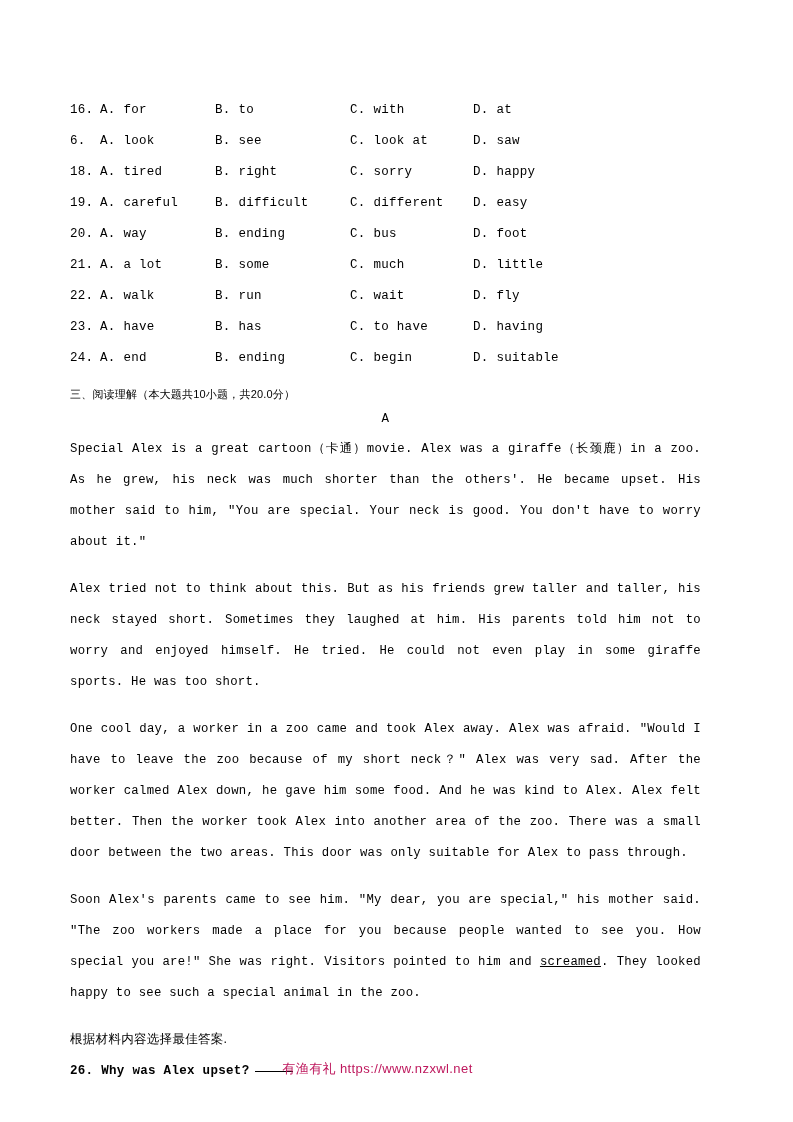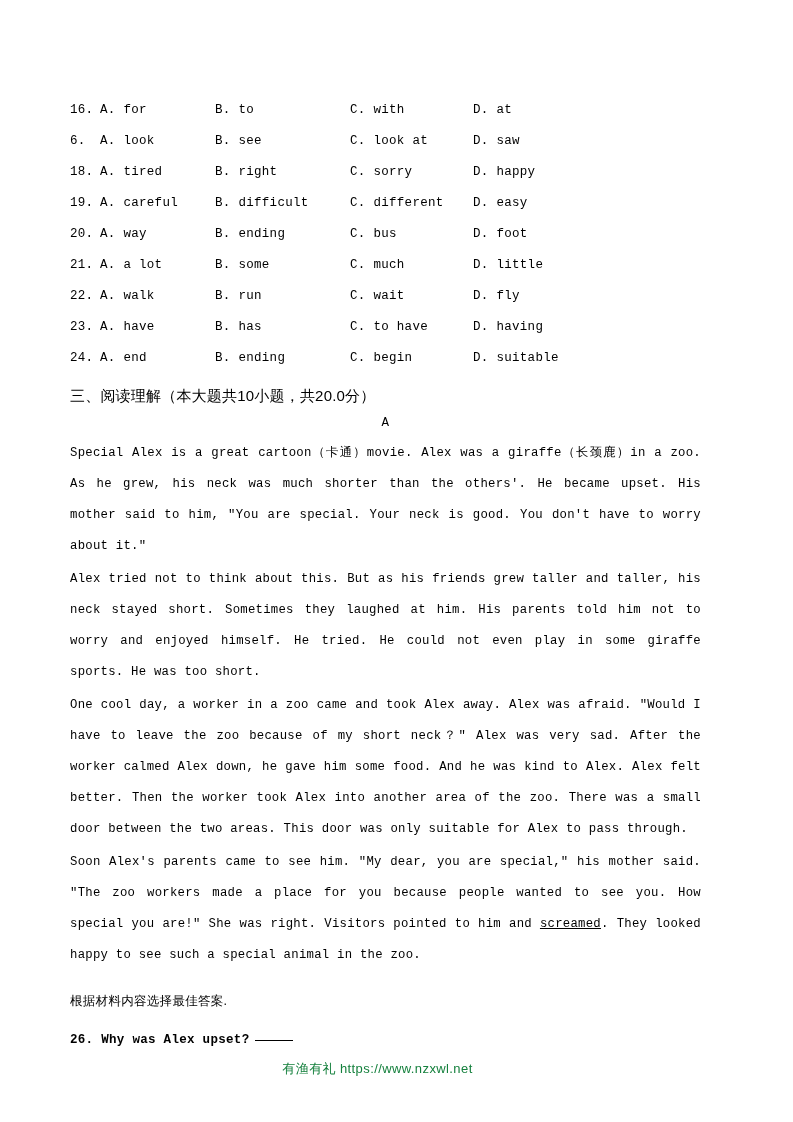--- a/index.html
+++ b/index.html
@@ -45,21 +45,21 @@
     flex: 0 0 auto;
   }
   .mc-opt.a { width: 115px; }
   .mc-opt.b { width: 135px; }
   .mc-opt.c { width: 123px; }
   .mc-opt.d { width: auto; }
 
   
   .section-heading {
     font-family: "Liberation Sans", sans-serif;
-    font-size: 15px;
+    font-size: 11px;
     margin-top: 13px;
     margin-bottom: 8px;
     letter-spacing: 0.2px;
   }
   .passage-label {
     text-align: center;
     font-size: 12.5px;
     margin-top: 10px;
     margin-bottom: 8px;
     letter-spacing: 0.3px;
@@ -68,32 +68,32 @@
   
   .para {
     font-size: 12.3px;
     line-height: 31px;
     text-align: justify;
     text-justify: inter-word;
     letter-spacing: 0.25px;
     margin: 0 0 0 0;
   }
   .para + .para {
-    margin-top: 2px;
+    margin-top: 16px;
   }
   .underline {
     text-decoration: underline;
   }
 
   
   .cn-line {
     font-family: "Liberation Sans", sans-serif;
     font-size: 12.5px;
     margin-top: 22px;
-    margin-bottom: 15px;
+    margin-bottom: 8px;
     letter-spacing: 0.3px;
   }
   .q-line {
     font-size: 12.5px;
     letter-spacing: 0.3px;
     line-height: 31px;
     font-weight: bold;
   }
   .blank-ul {
     display: inline-block;
@@ -104,21 +104,21 @@
     height: 11px;
   }
 
   
   .footer {
     position: absolute;
     left: 0;
     right: 16px;
     bottom: 44px;
     text-align: center;
-    color: #15803d;
+    color: #be185d;
     font-size: 13px;
     font-family: "Liberation Sans", sans-serif;
     letter-spacing: 0.4px;
   }
 </style>
 </head>
 <body>
 
 <div class="page">
 

